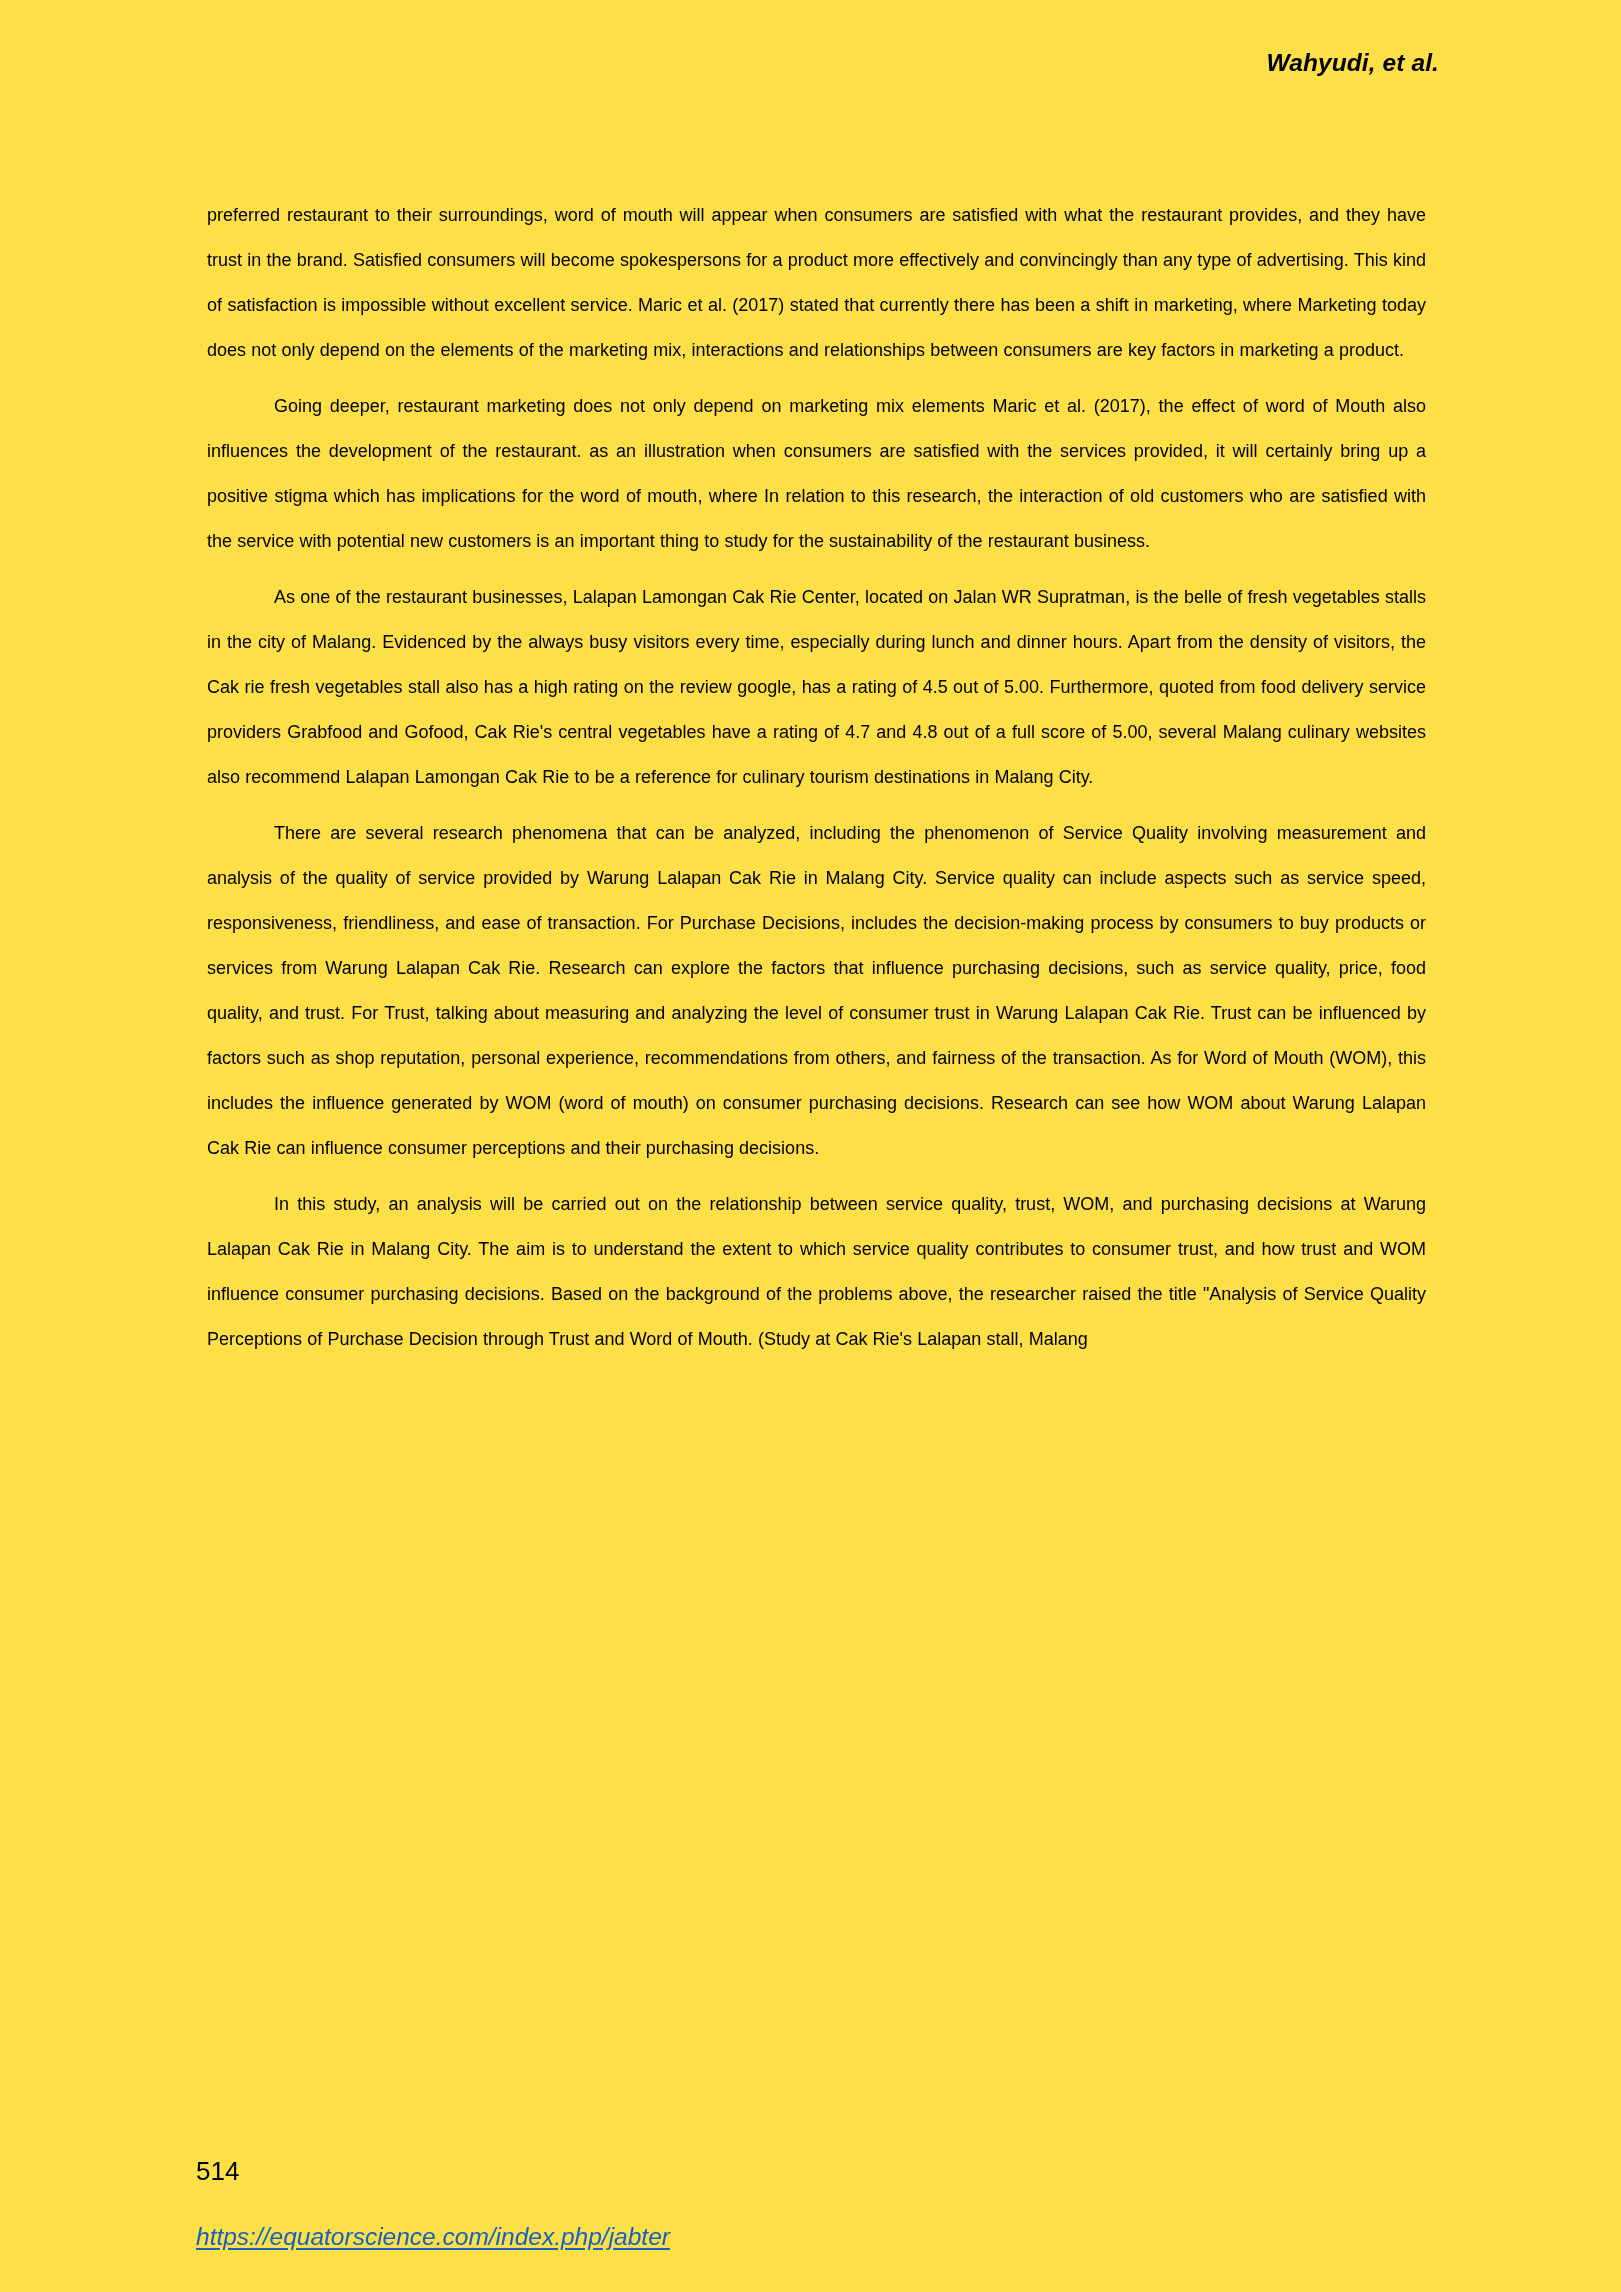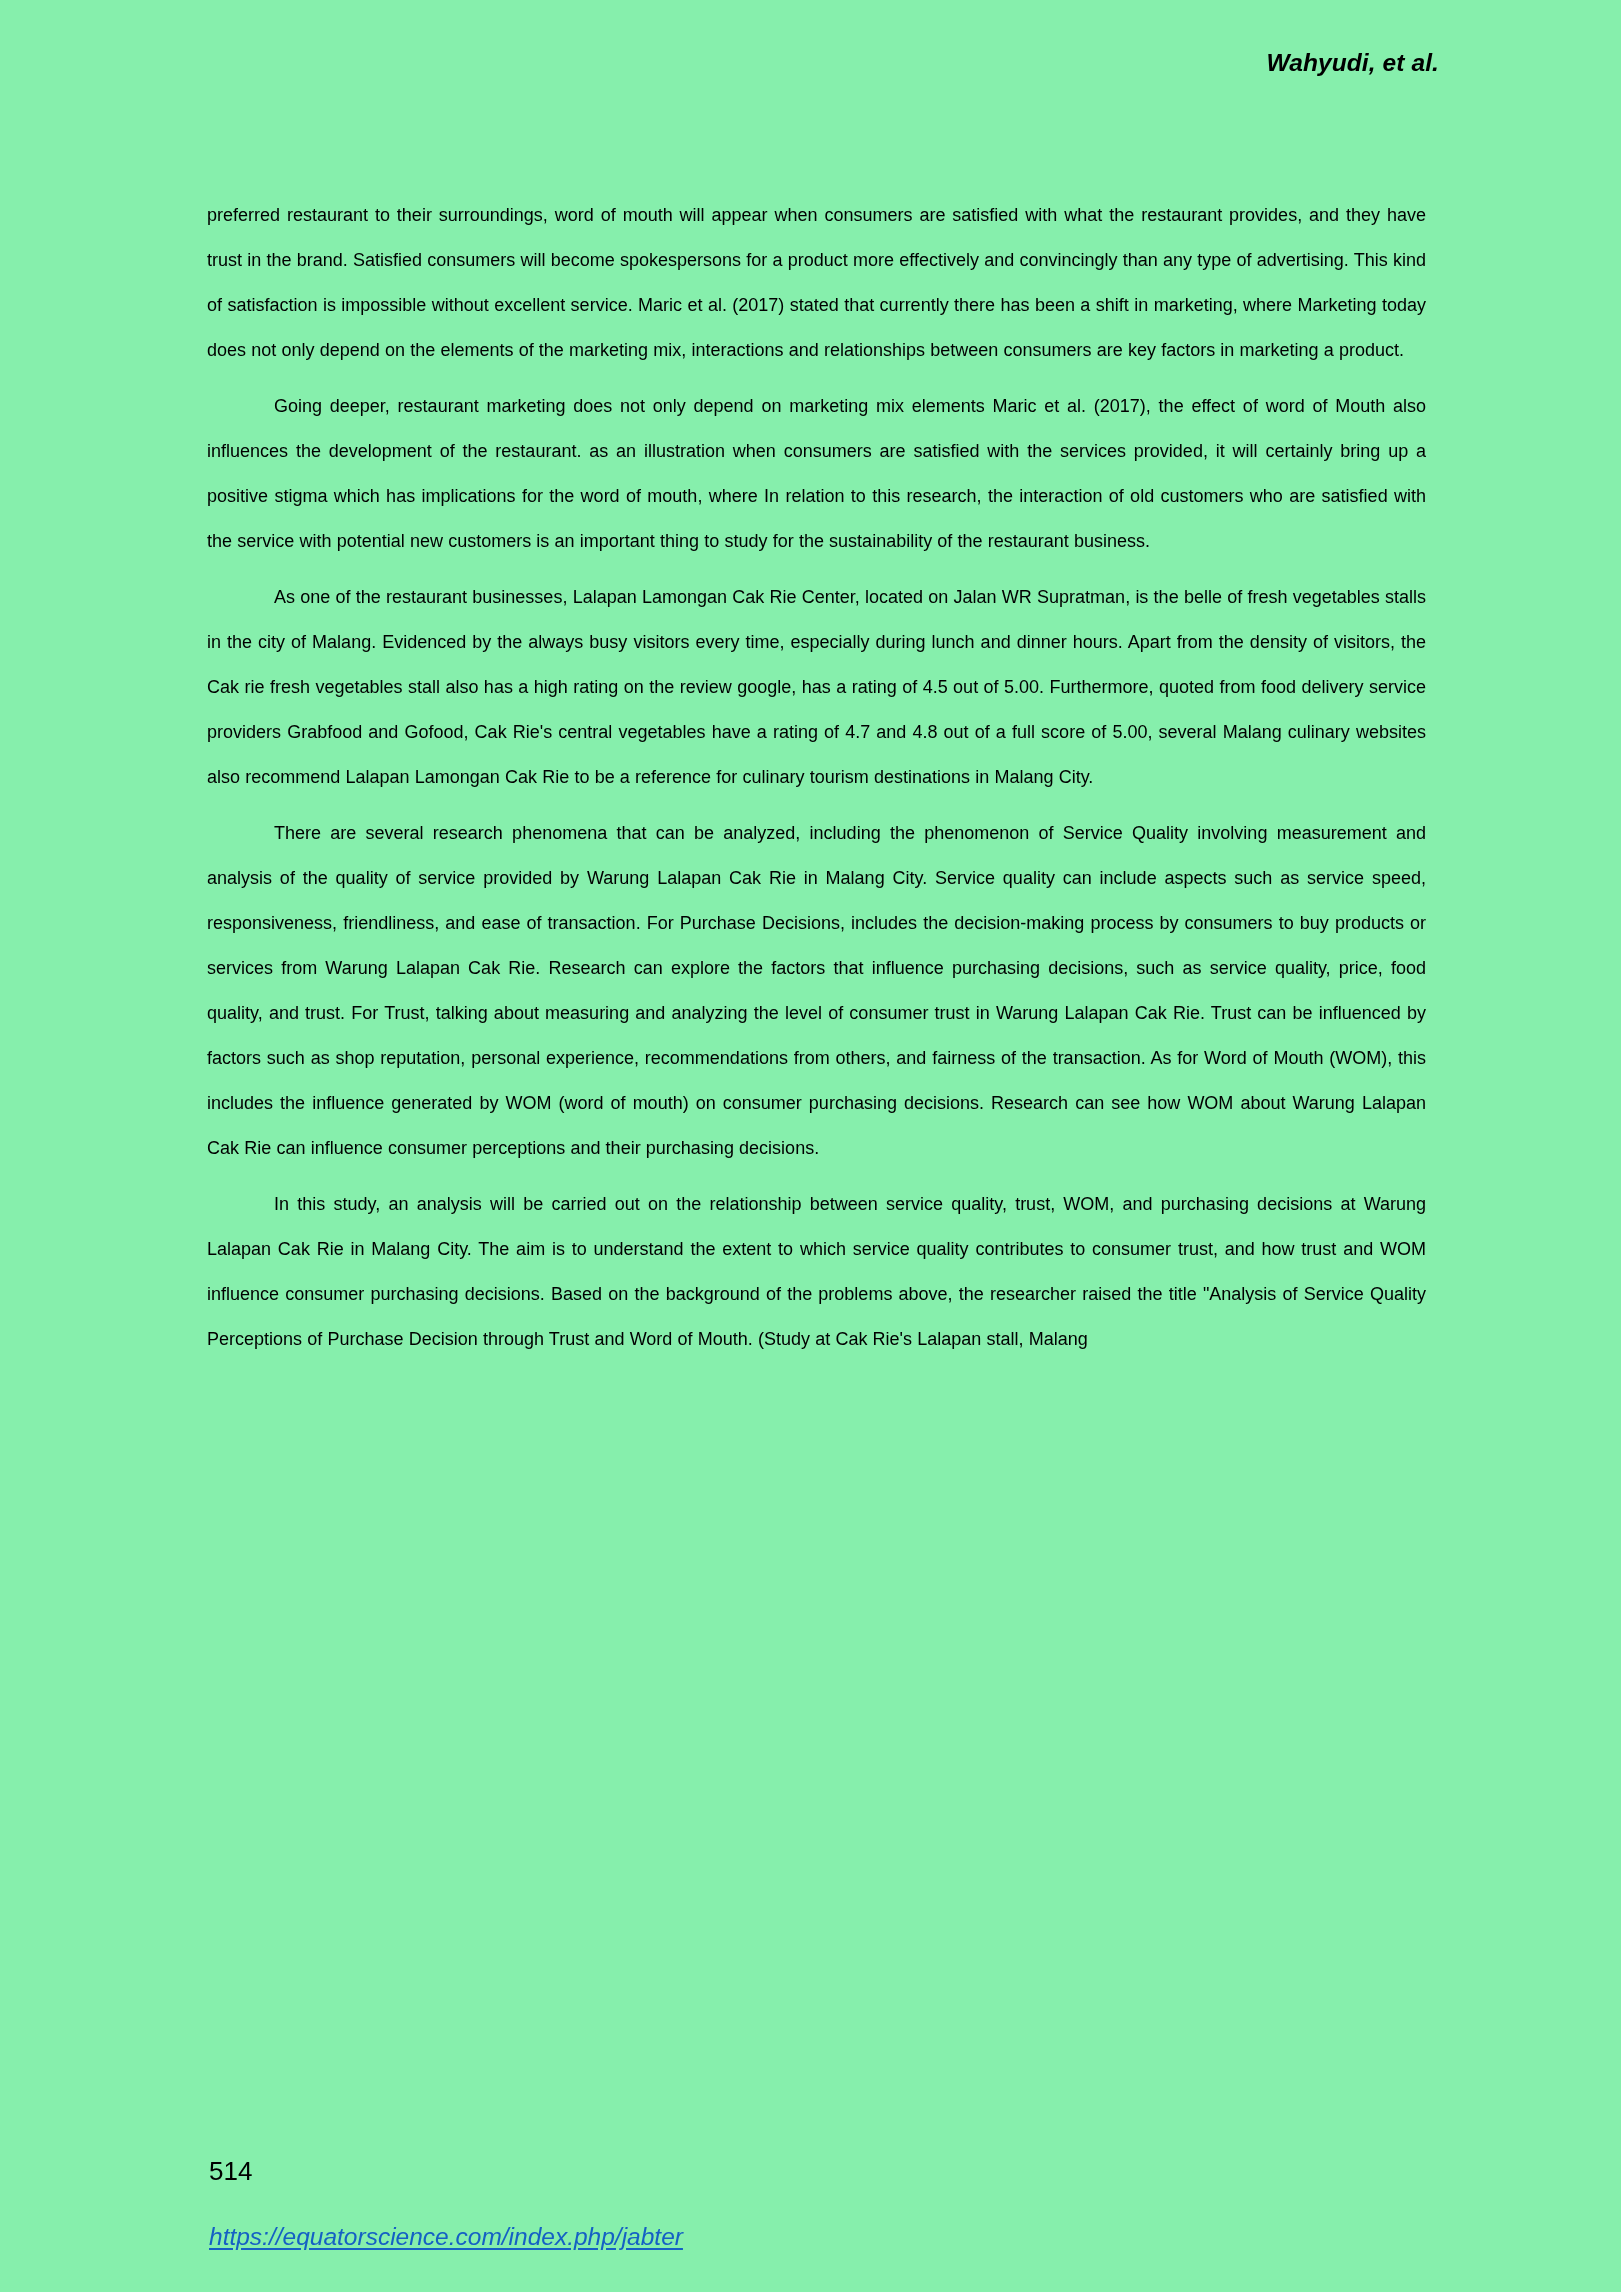--- a/index.html
+++ b/index.html
@@ -4,21 +4,21 @@
 <style>
   html, body {
     margin: 0;
     padding: 0;
     background: #ffffff;
   }
   .page {
     position: relative;
     width: 1621px;
     height: 2293px;
-    background: #86efac;
+    background: #fde047;
     box-sizing: border-box;
     overflow: hidden;
     font-family: "Liberation Sans", sans-serif;
     padding-left: 33px;
   }
 
   
   .running-head {
     position: absolute;
     top: 49px;
@@ -52,21 +52,21 @@
     hyphens: none;
     word-spacing: 0.2px;
   }
   .para.no-indent {
     text-indent: 0;
   }
 
   
   .footer {
     position: absolute;
-    left: 209px;
+    left: 196px;
     right: 184px;
     bottom: 0;
     height: 186px;
   }
   .page-number {
     position: absolute;
     top: 51px;
     left: 0;
     font-size: 26px;
     color: #000000;

